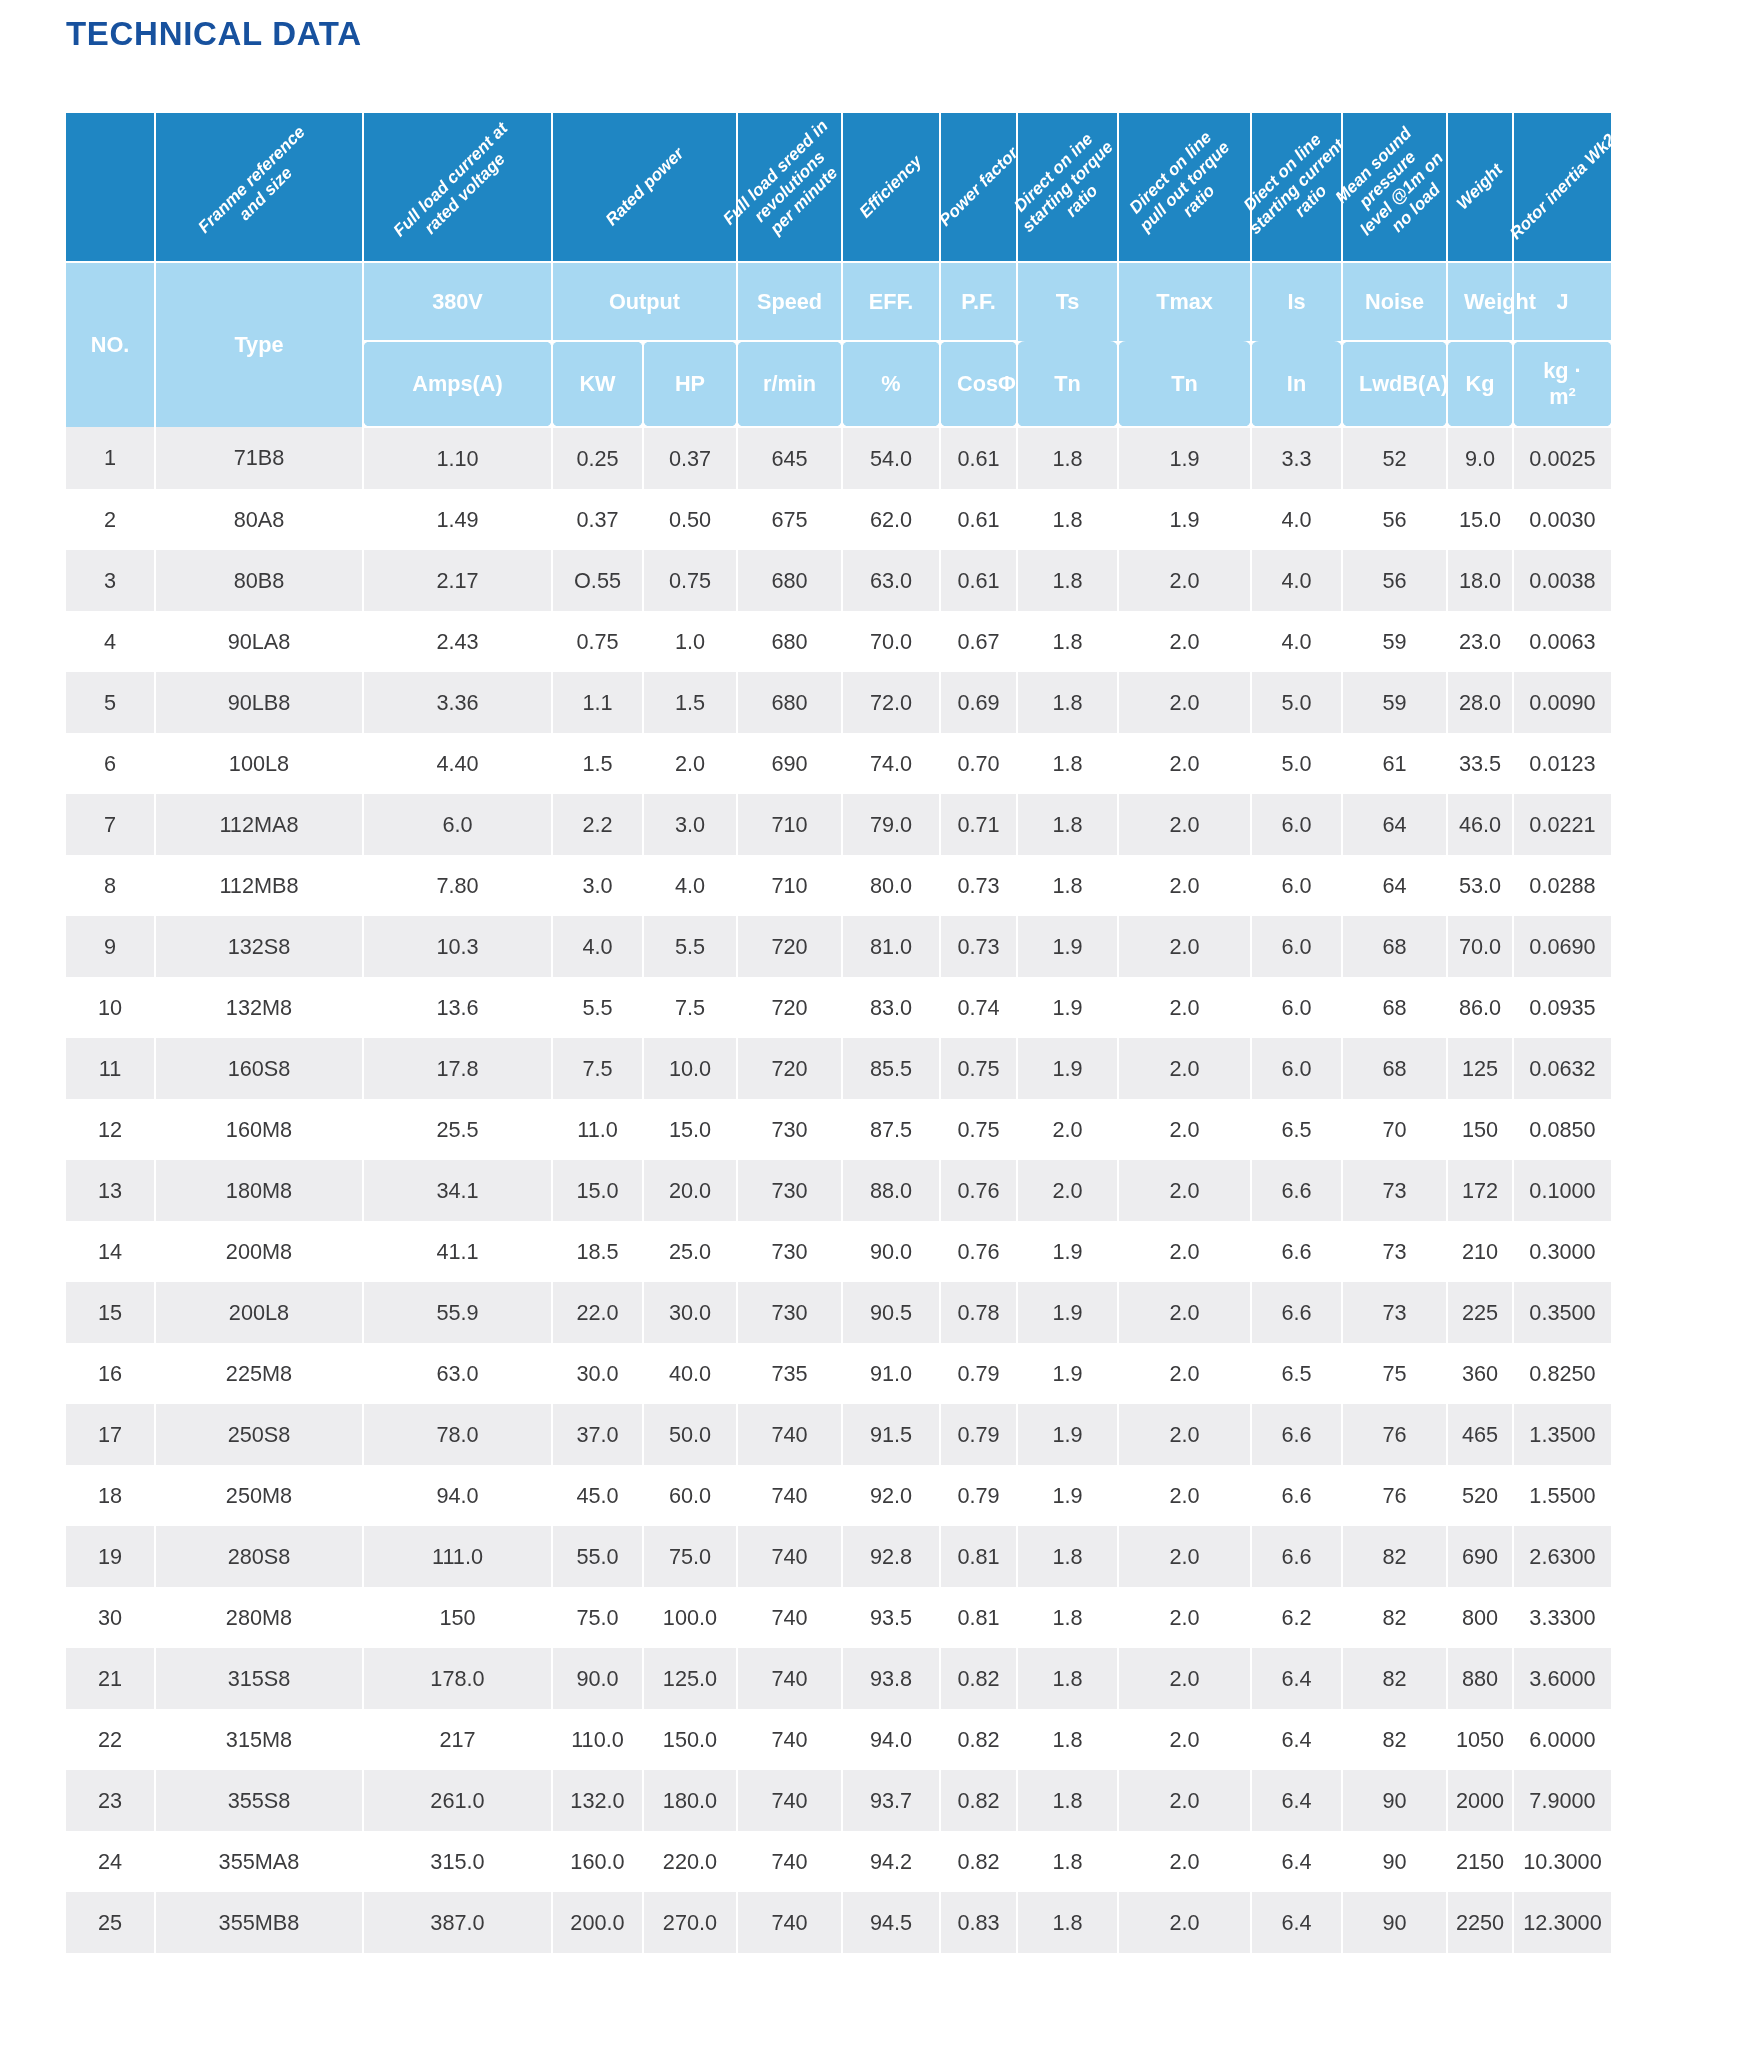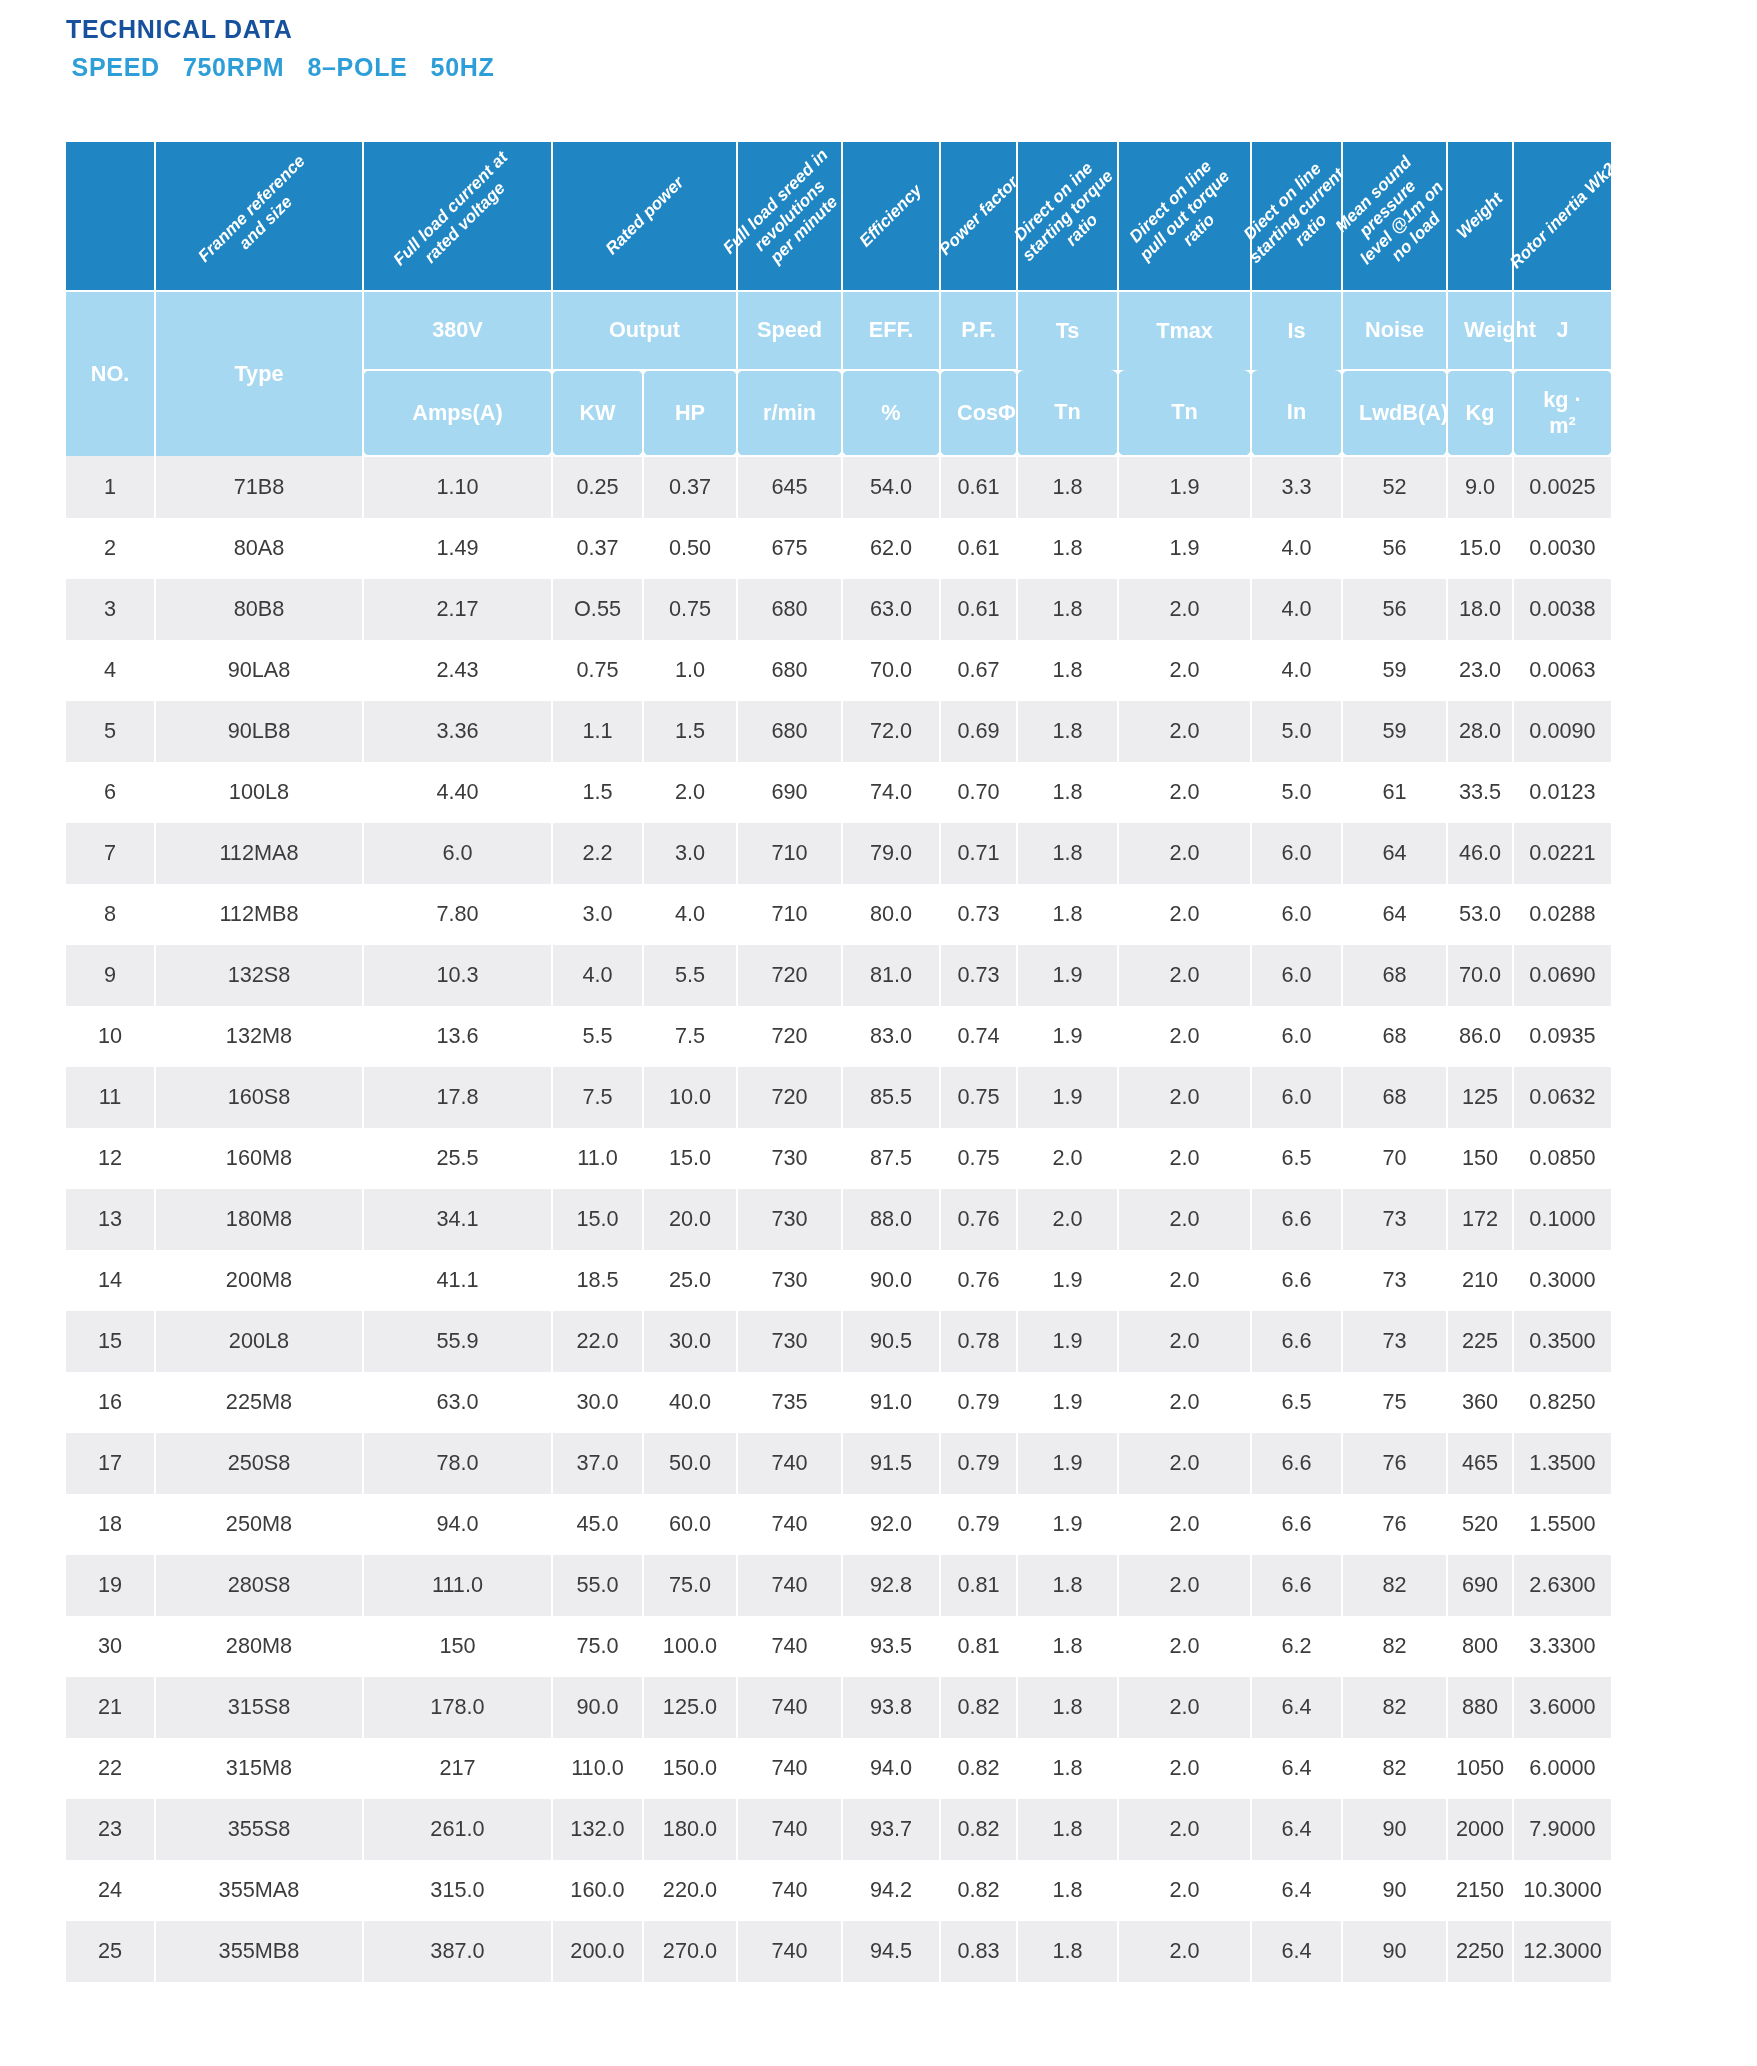--- a/index.html
+++ b/index.html
@@ -1,19 +1,19 @@
 <!DOCTYPE html>
 <html style="font-size:11.2px"><head>
 <meta charset="utf-8">
 <style>
   html,body{margin:0;padding:0;background:#ffffff;}
   body{width:1757px;height:2066px;font-family:"Liberation Sans",sans-serif;-webkit-font-smoothing:antialiased;}
   .page{padding:15.4px 0 0 66px;}
 
-  h1.title{margin:0;font-size:25px;font-weight:bold;letter-spacing:0.7px;color:#17519E;}
+  h1.title{margin:0;font-size:33px;font-weight:bold;letter-spacing:0.7px;color:#17519E;}
   h2.subtitle{margin:8.4px 0 0 5.6px;font-size:25px;font-weight:bold;letter-spacing:0.7px;word-spacing:15.4px;color:#2D9ED8;}
 
   table.tech{border-collapse:collapse;table-layout:fixed;width:1546px;margin-top:60px;}
 
   
   tr.rot-band th{background:#1F86C3;height:148px;border-right:2.1px solid #fff;border-bottom:2.1px solid #fff;position:relative;padding:0;}
   .rot-label{position:absolute;left:50%;top:50%;transform:translate(-50%,-50%) rotate(-45deg);
              color:#fff;font-style:italic;font-weight:bold;font-size:17px;line-height:1.18;
              white-space:pre-line;text-align:center;width:max-content;}
 
@@ -31,21 +31,20 @@
            border-right:2.1px solid #fff;padding:0;}
   tbody tr.odd{background:#EDEDEF;}
   tbody tr.even{background:#FFFFFF;}
 </style>
 </head>
 <body>
 
 <div class="page">
 
   <h1 class="title">TECHNICAL DATA</h1>
-  <h2 class="subtitle">SPEED 750RPM 8–POLE 50HZ</h2>
 
   <table class="tech">
     <colgroup>
       <col style="width:89px">
         <col style="width:208px">
         <col style="width:189px">
       <col style="width:91px">
         <col style="width:94px">
         <col style="width:105px">
       <col style="width:98px">

